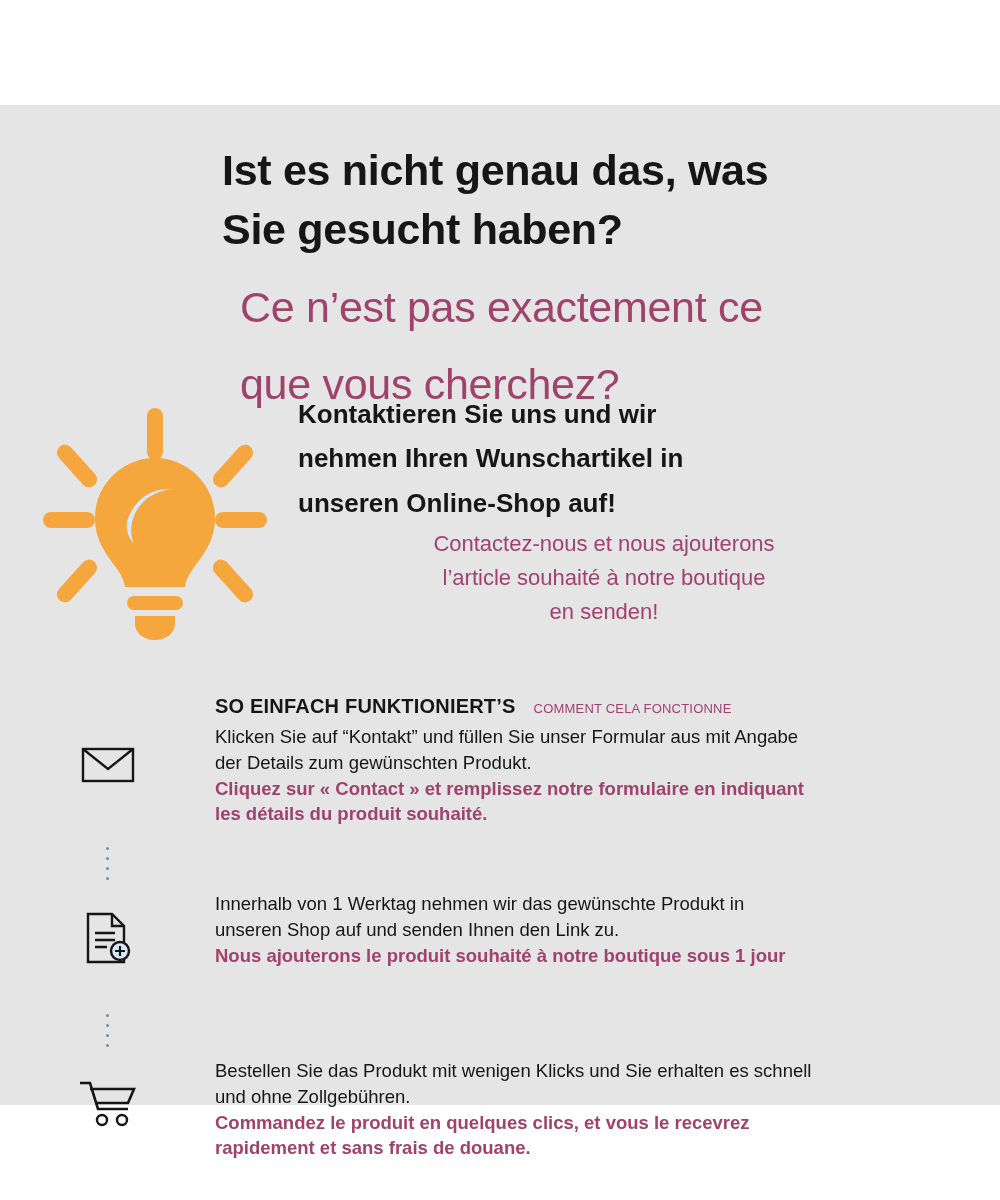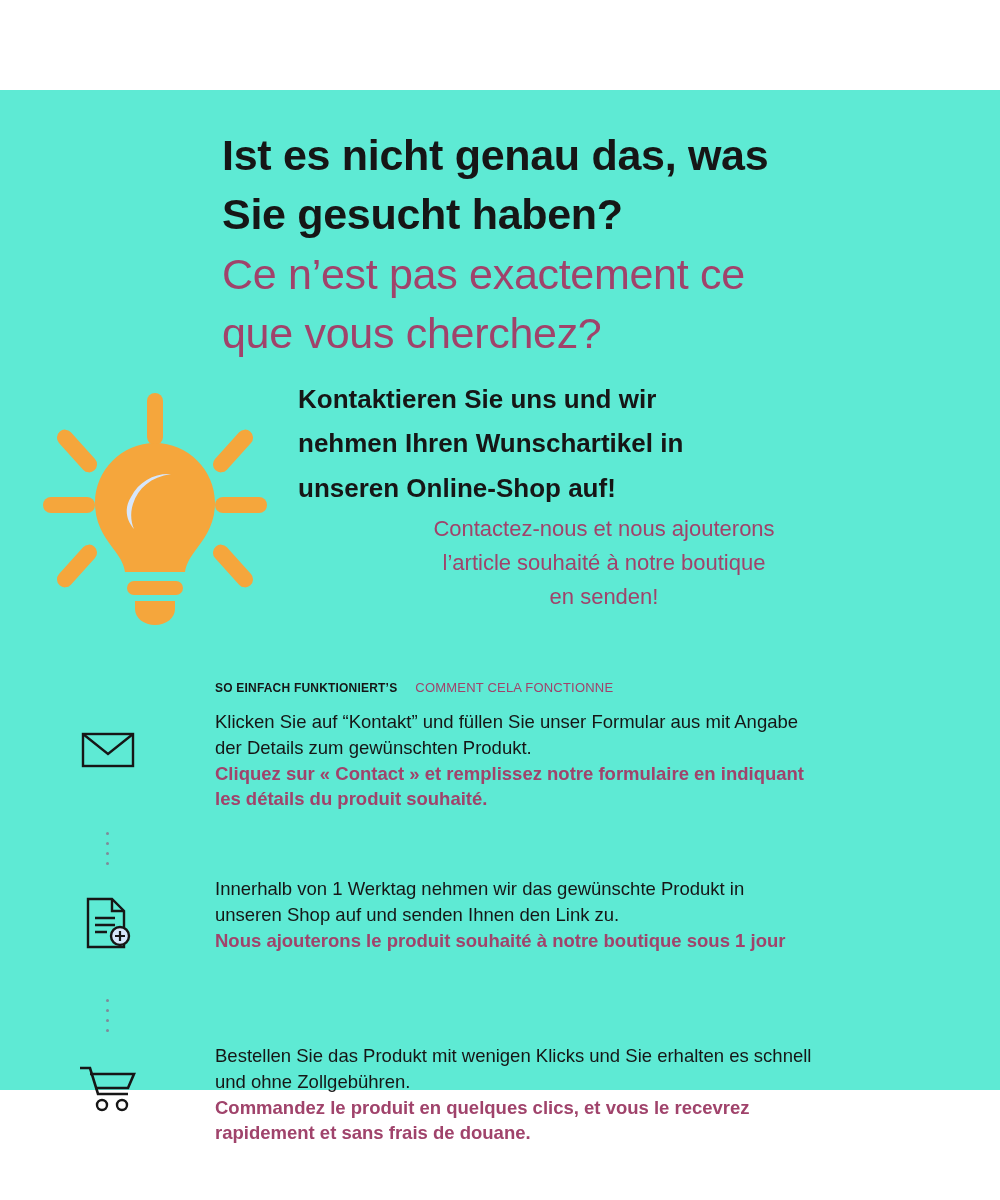--- a/index.html
+++ b/index.html
@@ -10,24 +10,24 @@
     width: 1000px;
     height: 1200px;
     background: #ffffff;
     font-family: "Liberation Sans", sans-serif;
     overflow: hidden;
   }
 
   .banner {
     position: absolute;
     left: 0;
-    top: 90px;
+    top: 105px;
     width: 1000px;
     height: 1000px;
-    background: #5eead4;
+    background: #e5e5e5;
     box-sizing: border-box;
   }
 
   
   .headline {
     position: absolute;
     left: 222px;
     top: 36px;
     width: 700px;
   }
@@ -38,21 +38,21 @@
     color: #161616;
     letter-spacing: -0.3px;
     margin: 0;
   }
   .headline .fr {
     font-size: 43px;
     line-height: 1.38;
     font-weight: normal;
     color: #a0436b;
     letter-spacing: -0.3px;
-    margin: 0;
+    margin: 18px;
   }
 
   
   .intro-row {
     position: absolute;
     left: 0;
     top: 285px;
     width: 1000px;
     height: 270px;
   }
@@ -88,21 +88,21 @@
   
   .steps-head {
     position: absolute;
     left: 215px;
     top: 590px;
     display: flex;
     align-items: baseline;
     gap: 18px;
   }
   .steps-head .de {
-    font-size: 12px;
+    font-size: 20px;
     font-weight: bold;
     color: #161616;
     letter-spacing: 0.2px;
   }
   .steps-head .fr {
     font-size: 13px;
     font-weight: normal;
     color: #a0436b;
     letter-spacing: 0.2px;
   }

